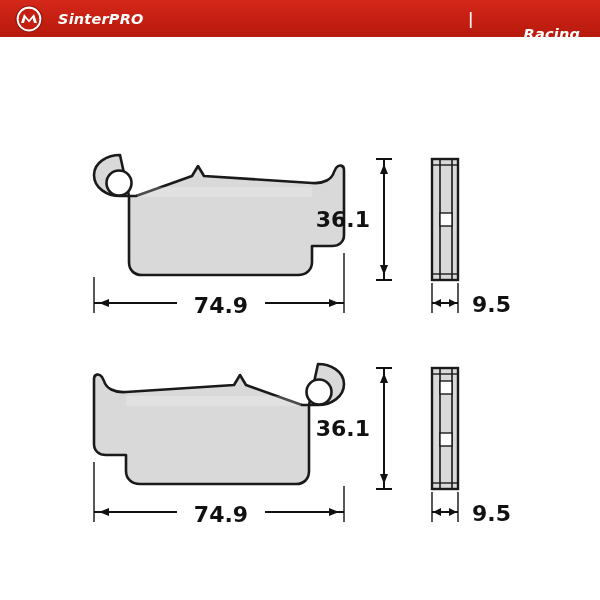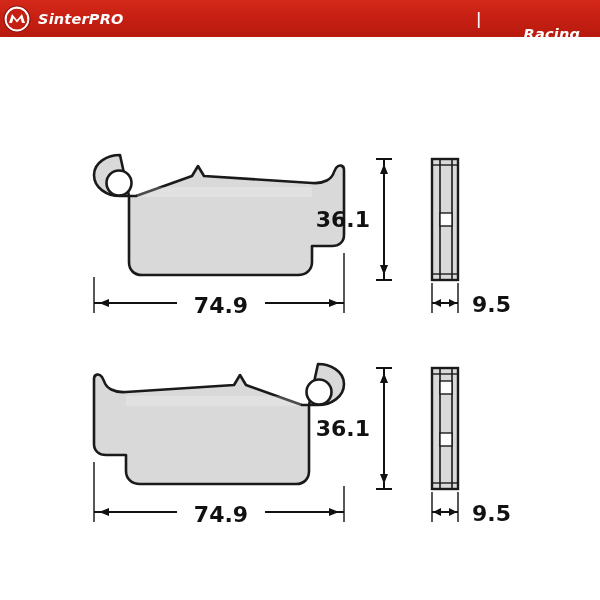--- a/index.html
+++ b/index.html
@@ -25,21 +25,22 @@
     position: absolute;
     left: 0;
     top: 0;
     width: 600px;
     height: 37px;
     background: #cc2114;
     background: linear-gradient(180deg, #d4281a 0%, #c41f12 55%, #b81a0e 100%);
     display: flex;
     align-items: center;
     box-sizing: border-box;
-    padding: 0 16px 0 2px;
+    padding: 0 16px 0 14px;
+    gap: 8px;
   }
   .brand-logo {
     width: 30px;
     height: 30px;
     flex: 0 0 auto;
     display: flex;
     align-items: center;
     justify-content: center;
   }
   .brand-name {

